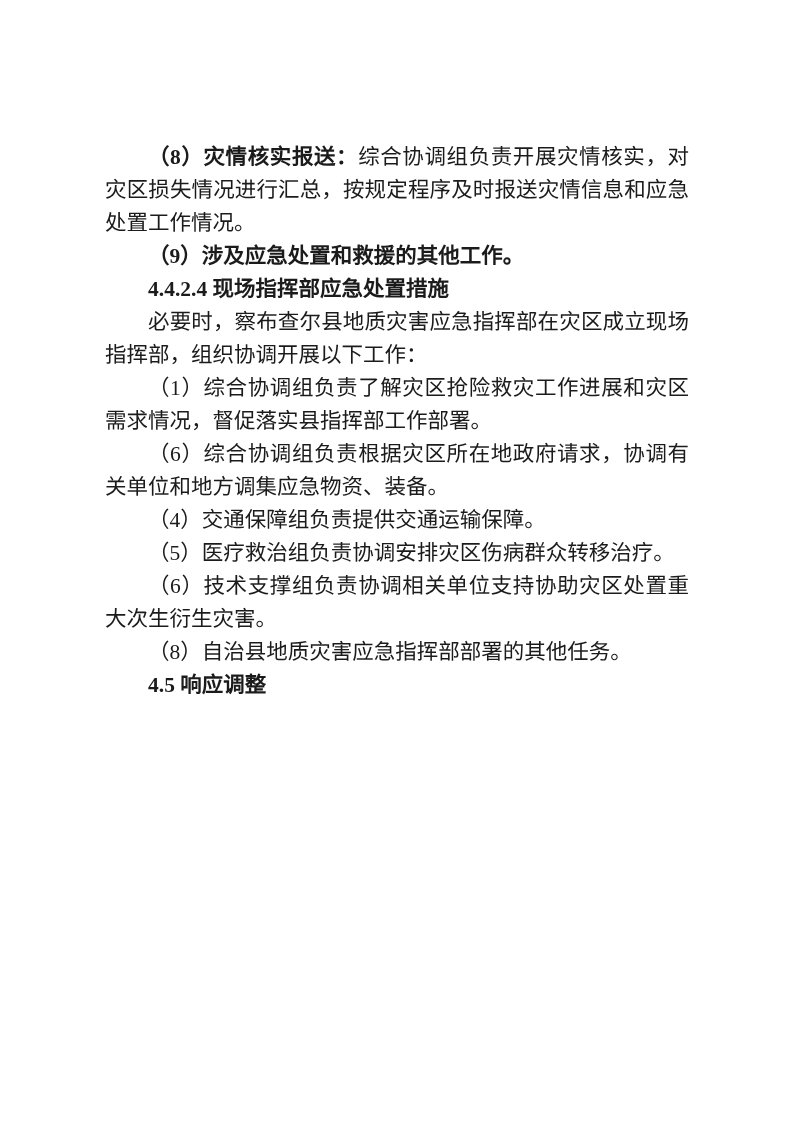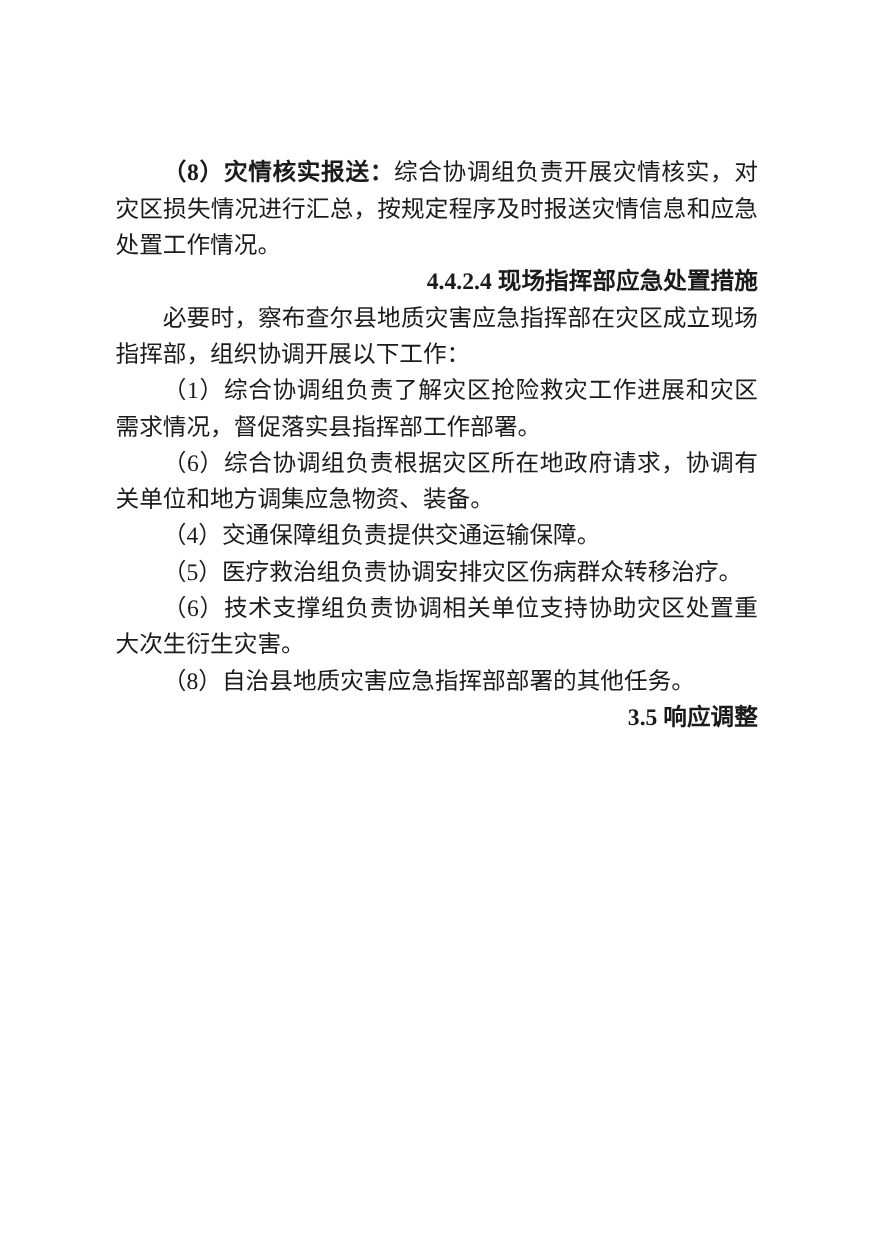--- a/index.html
+++ b/index.html
@@ -29,44 +29,45 @@
     text-justify: inter-character;
     letter-spacing: 0;
   }
   p.para {
     margin: 0;
     padding: 0;
     text-indent: 2em;
   }
   p.para.heading {
     font-weight: 700;
-    text-align: right;
+    text-align: left;
   }
   .run { font-weight: 400; }
   .run.bold { font-weight: 700; }
   .footer {
     position: absolute;
     left: 105px;
     top: 996px;
     font-size: 19px;
     line-height: 22px;
     color: #a16207;
     letter-spacing: 1px;
   }
 </style>
 </head>
 <body>
 
 <div class="page">
   <div class="content">
       <p class="para body"><span class="run bold">（8）灾情核实报送：</span><span class="run">综合协调组负责开展灾情核实，对灾区损失情况进行汇总，按规定程序及时报送灾情信息和应急处置工作情况。</span></p>
+      <p class="para body"><span class="run bold">（9）涉及应急处置和救援的其他工作。</span></p>
       <p class="para heading"><span class="run bold">4.4.2.4 现场指挥部应急处置措施</span></p>
       <p class="para body"><span class="run">必要时，察布查尔县地质灾害应急指挥部在灾区成立现场指挥部，组织协调开展以下工作：</span></p>
       <p class="para body"><span class="run">（1）综合协调组负责了解灾区抢险救灾工作进展和灾区需求情况，督促落实县指挥部工作部署。</span></p>
       <p class="para body"><span class="run">（6）综合协调组负责根据灾区所在地政府请求，协调有关单位和地方调集应急物资、装备。</span></p>
       <p class="para body"><span class="run">（4）交通保障组负责提供交通运输保障。</span></p>
       <p class="para body"><span class="run">（5）医疗救治组负责协调安排灾区伤病群众转移治疗。</span></p>
       <p class="para body"><span class="run">（6）技术支撑组负责协调相关单位支持协助灾区处置重大次生衍生灾害。</span></p>
       <p class="para body"><span class="run">（8）自治县地质灾害应急指挥部部署的其他任务。</span></p>
-      <p class="para heading"><span class="run bold">3.5 响应调整</span></p>
+      <p class="para heading"><span class="run bold">4.5 响应调整</span></p>
     </div>
   <div class="footer">– 12 –</div>
 </div>
 
 </body></html>

